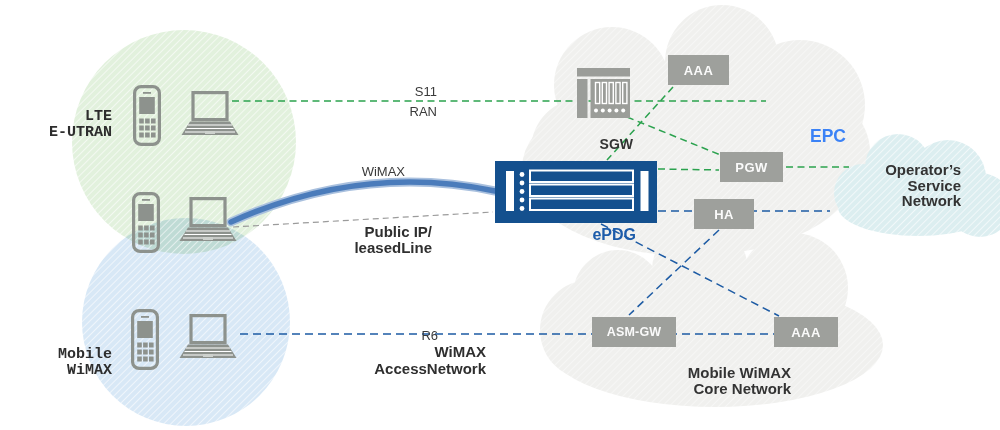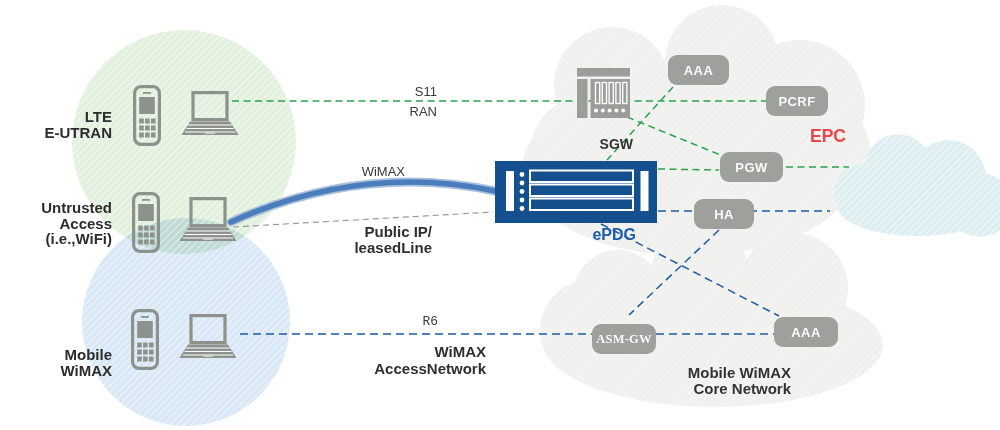--- a/index.html
+++ b/index.html
@@ -4,31 +4,31 @@
 <style>
   html,body{margin:0;padding:0;background:#ffffff;}
   #stage{
     position:relative;width:1000px;height:430px;background:#ffffff;overflow:hidden;
     font-family:"Liberation Sans","DejaVu Sans",sans-serif;color:#2d2d2d;
   }
   #bg{position:absolute;left:0;top:0;width:1000px;height:430px;}
   .abs{position:absolute;}
   .ml{white-space:pre-line;}
   .ctr{text-align:right;}
-  .side-label{font-size:15px;font-weight:700;line-height:15.5px;color:#2d2d2d;}
+  .side-label{font-size:15px;font-weight:700;line-height:15.5px;color:#2d2d2d;font-family:Liberation Mono, monospace;}
   .link-label{font-size:13px;font-weight:400;color:#3a3a3a;}
   .link-label-bold{font-size:15px;font-weight:700;line-height:16px;color:#2f2f2f;}
   .node-box{
     background:#9ea09c;color:rgba(255,255,255,0.95);
     font-size:13px;font-weight:700;letter-spacing:.4px;
-    display:flex;align-items:center;justify-content:center;border-radius:9px;
+    display:flex;align-items:center;justify-content:center;
   }
   .node-box.small{font-size:12.5px;letter-spacing:.2px;}
   .region-label{font-size:15px;font-weight:700;line-height:15.5px;color:#333;}
-  .epc-label{font-size:17.5px;font-weight:600;color:#ef4444;}
+  .epc-label{font-size:17.5px;font-weight:600;color:#3b82f6;}
   .sgw-label{font-size:14px;font-weight:600;color:#333;}
   .epdg-label{font-size:16px;font-weight:700;color:#1d5caa;}
   svg{display:block;}
 </style>
 </head>
 <body>
 
 <div id="stage">
 
   <svg id="bg" viewBox="0 0 1000 430">
@@ -95,36 +95,36 @@
     </g>
 
     <path d="M233,227 L493,212" stroke="#9b9b9b" stroke-width="1.2" stroke-dasharray="6 4" fill="none"></path>
 
     <path d="M231,222 Q362,163 495,191" stroke="#a9c0de" stroke-width="9" fill="none" stroke-linecap="round"></path>
     <path d="M231,222 Q362,163 495,191" stroke="#4b7cbb" stroke-width="5.5" fill="none" stroke-linecap="round"></path>
   </svg>
 
   <div class="abs side-label ml ctr" style="left:12px;top:109px;width:100px;">LTE
 E-UTRAN</div>
-  <div class="abs side-label ml ctr" style="left:12px;top:200px;width:100px;">Untrusted
-Access
-(i.e.,WiFi)</div>
   <div class="abs side-label ml ctr" style="left:12px;top:301px;width:100px;margin-top:46px;">Mobile
 WiMAX</div>
 
   <div class="abs link-label ctr" style="left:377px;top:84px;width:60px;">S11</div>
   <div class="abs link-label ctr" style="left:377px;top:104px;width:60px;">RAN</div>
   <div class="abs link-label ctr" style="left:345px;top:164px;width:60px;">WiMAX</div>
   <div class="abs link-label-bold ml ctr" style="left:292px;top:224px;width:140px;">Public IP/
 leasedLine</div>
-  <div class="abs link-label ctr" style="left:378px;top:314px;width:60px;font-family:Liberation Mono, monospace;">R6</div>
+  <div class="abs link-label ctr" style="left:378px;top:328px;width:60px;">R6</div>
   <div class="abs link-label-bold ml ctr" style="left:326px;top:343px;width:160px;line-height:17px;">WiMAX
 AccessNetwork</div>
 
   <div class="abs epc-label ctr" style="left:786px;top:126px;width:60px;">EPC</div>
+  <div class="abs region-label ml ctr" style="left:841px;top:162px;width:120px;">Operator’s
+Service
+Network</div>
   <div class="abs region-label ml ctr" style="left:631px;top:365px;width:160px;line-height:16px;">Mobile WiMAX
 Core Network</div>
 
   <div class="abs" style="left:133px;top:85px;width:28px;height:61px;">
     <svg viewBox="0 0 28 61" width="28" height="61">
       <rect x="1.6" y="1.6" width="24.8" height="57.8" rx="6.5" fill="none" stroke="#8d928d" stroke-width="3.2"></rect>
       <rect x="10" y="7" width="8" height="1.8" fill="#8d928d"></rect>
       <rect x="6.2" y="12" width="15.6" height="17" fill="#8d928d"></rect>
       <g fill="#8d928d">
         <rect x="6.2" y="33.5" width="4.6" height="5"></rect>
@@ -246,19 +246,18 @@
         <rect x="35" y="9.5" width="103" height="11.5"></rect>
         <rect x="35" y="23.5" width="103" height="11.5"></rect>
         <rect x="35" y="37.5" width="103" height="11.5"></rect>
       </g>
       <rect x="145.5" y="10" width="8" height="40" fill="#ffffff"></rect>
     </svg>
   </div>
   <div class="abs epdg-label ctr" style="left:516px;top:226px;width:120px;">ePDG</div>
 
   <div class="abs node-box" style="left:668px;top:55px;width:61px;height:30px;">AAA</div>
-  <div class="abs node-box" style="left:766px;top:86px;width:62px;height:30px;">PCRF</div>
   <div class="abs node-box" style="left:694px;top:199px;width:60px;height:30px;">HA</div>
   <div class="abs node-box" style="left:720px;top:152px;width:63px;height:30px;">PGW</div>
-  <div class="abs node-box small" style="left:592px;top:324px;width:64px;height:30px;font-family:Liberation Serif, serif;">ASM-GW</div>
+  <div class="abs node-box small" style="left:592px;top:317px;width:84px;height:30px;">ASM-GW</div>
   <div class="abs node-box" style="left:774px;top:317px;width:64px;height:30px;">AAA</div>
 
 </div>
 
 </body></html>

